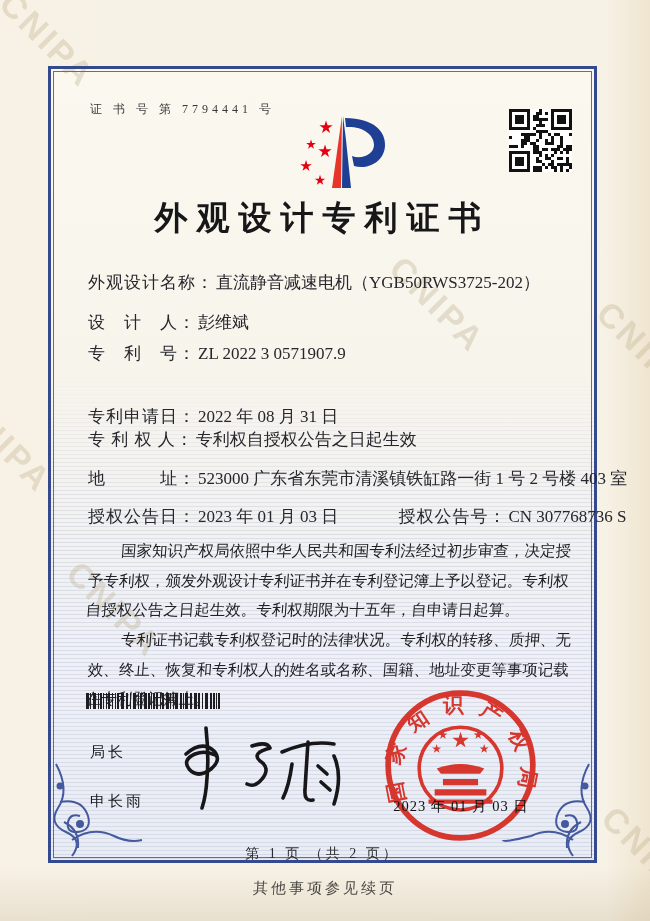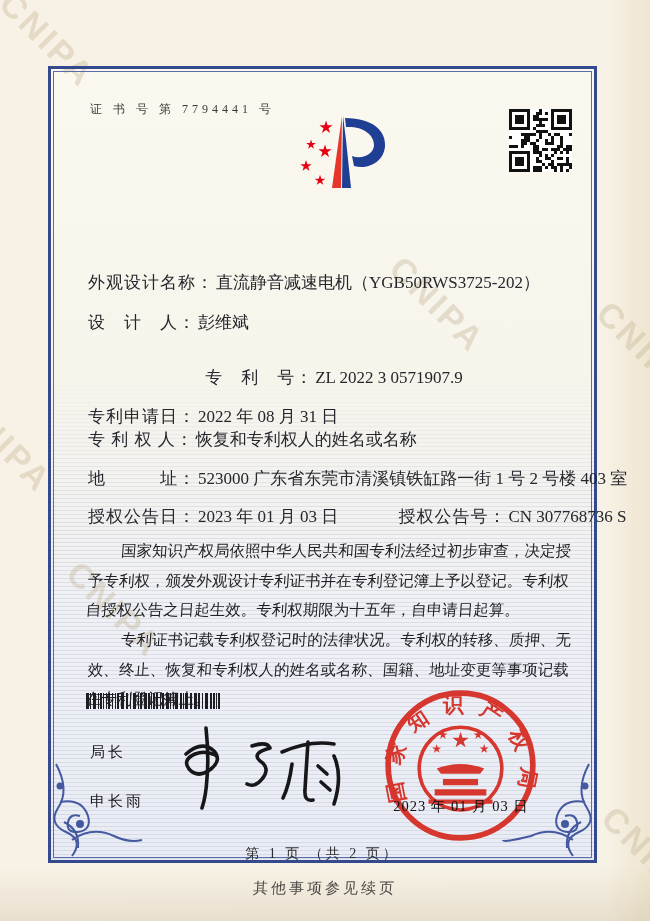--- a/index.html
+++ b/index.html
@@ -196,35 +196,36 @@
       <rect x="3" y="3" width="15" height="15" fill="#fff"></rect>
       <rect x="6" y="6" width="9" height="9" fill="#111"></rect>
       <rect x="42" y="0" width="21" height="21" fill="#111"></rect>
       <rect x="45" y="3" width="15" height="15" fill="#fff"></rect>
       <rect x="48" y="6" width="9" height="9" fill="#111"></rect>
       <rect x="0" y="42" width="21" height="21" fill="#111"></rect>
       <rect x="3" y="45" width="15" height="15" fill="#fff"></rect>
       <rect x="6" y="48" width="9" height="9" fill="#111"></rect>
     </svg>
 
+  <div class="abs title">外观设计专利证书</div>
 
   <div class="abs frow" style="top:271px;">
     <span class="flabel">外观设计名称：</span><span class="fval">直流静音减速电机（YGB50RWS3725-202）</span>
   </div>
   <div class="abs frow" style="top:311px;">
     <span class="flabel">设　计　人：</span><span class="fval">彭维斌</span>
   </div>
-  <div class="abs frow" style="top:366px;text-align:center;">
+  <div class="abs frow" style="top:342px;">
     <span class="flabel">专　利　号：</span><span class="fval">ZL 2022 3 0571907.9</span>
   </div>
   <div class="abs frow" style="top:405px;">
     <span class="flabel">专利申请日：</span><span class="fval">2022 年 08 月 31 日</span>
   </div>
   <div class="abs frow" style="top:428px;">
-    <span class="flabel">专 利 权 人：</span><span class="fval">恢复和专利权人的姓名或名称</span>
+    <span class="flabel">专 利 权 人：</span><span class="fval">专利权自授权公告之日起生效</span>
   </div>
   <div class="abs frow" style="top:467px;">
     <span class="flabel">地　　　址：</span><span class="fval">523000 广东省东莞市清溪镇铁缸路一街 1 号 2 号楼 403 室</span>
   </div>
   <div class="abs frow" style="top:505px;">
     <span class="flabel">授权公告日：</span><span class="fval">2023 年 01 月 03 日</span>
     <span class="flabel grant2">授权公告号：</span><span class="fval">CN 307768736 S</span>
   </div>
 
   <div class="abs paras">

